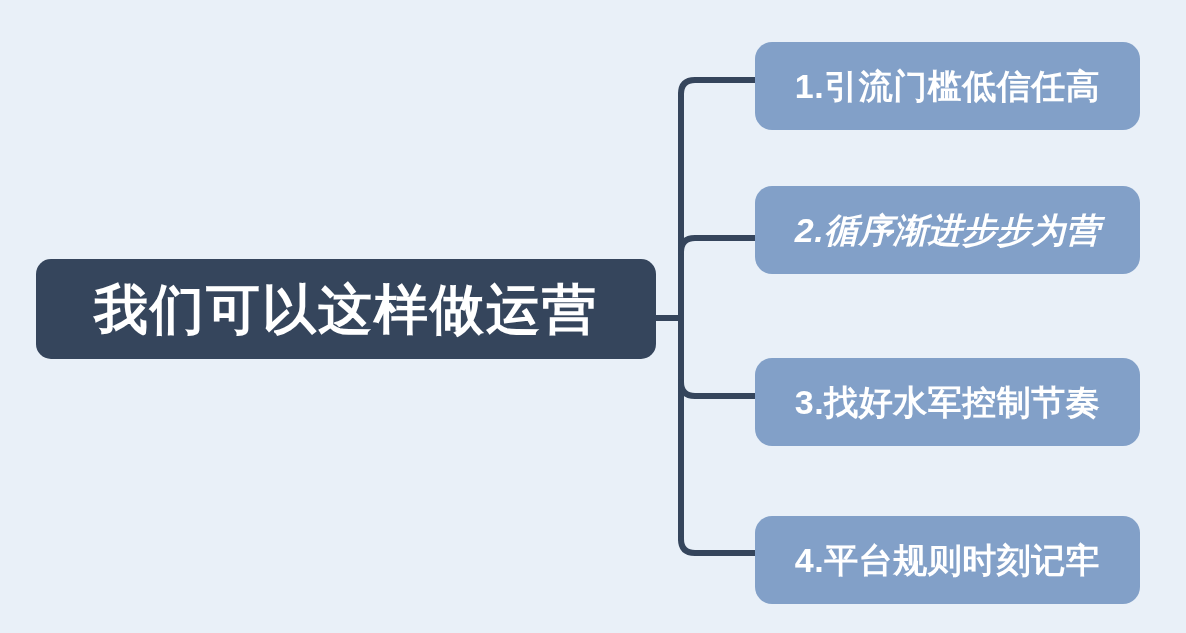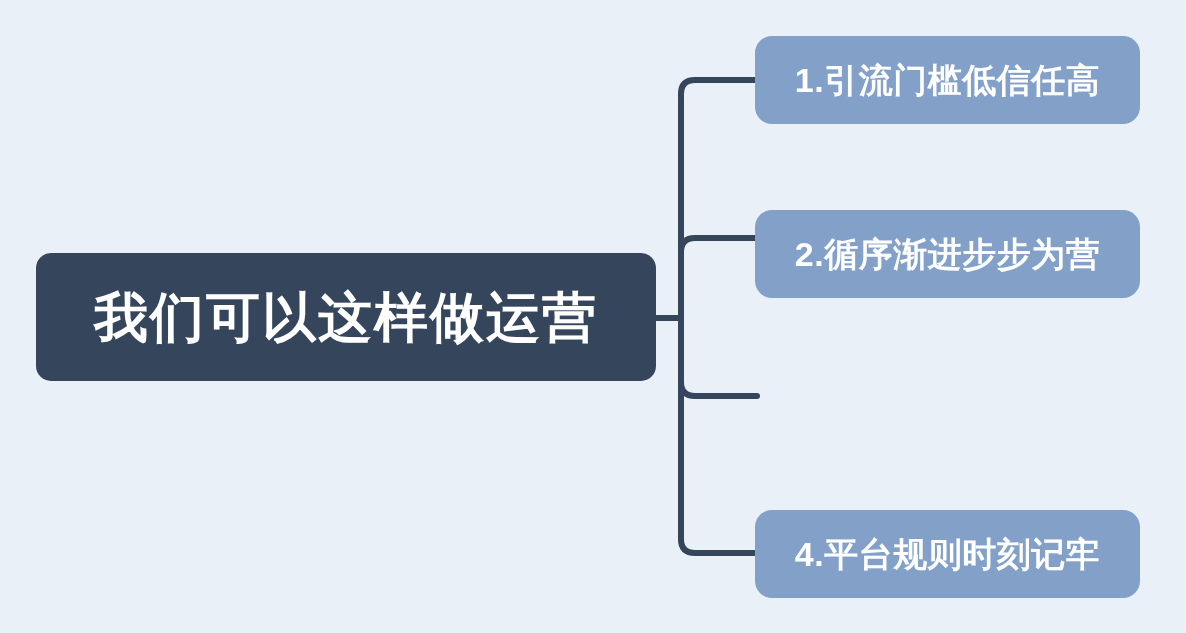--- a/index.html
+++ b/index.html
@@ -32,42 +32,43 @@
     position: absolute;
     box-sizing: border-box;
     display: flex;
     align-items: center;
     justify-content: center;
     color: #ffffff;
     font-weight: bold;
     letter-spacing: 0px;
     white-space: nowrap;
     user-select: none;
+    margin-top: 6px;
   }
   .root-node {
     left: 36px;
     top: 253px;
     width: 620px;
-    height: 128px;
+    height: 100px;
     background: #35455c;
     border-radius: 15px;
     font-size: 54px;
     letter-spacing: 2px;
   }
   .branch-node {
     left: 755px;
     width: 385px;
     height: 88px;
     background: #82a0c8;
     border-radius: 17px;
     font-size: 34px;
     letter-spacing: 0.5px;
   }
   .branch-1 { top: 36px; }
-  .branch-2 { top: 210px; }
+  .branch-2 { top: 180px; font-style: italic; }
   .branch-3 { top: 352px; }
   .branch-4 { top: 510px; text-align: right; }
   .node-label {
     display: block;
     line-height: 1;
   }
 </style>
 </head>
 <body>
 
@@ -95,18 +96,21 @@
   </div>
 
   <div class="node branch-node branch-1">
     <span class="node-label">1.引流门槛低信任高</span>
   </div>
 
   <div class="node branch-node branch-2">
     <span class="node-label">2.循序渐进步步为营</span>
   </div>
 
+  <div class="node branch-node branch-3">
+    <span class="node-label">3.找好水军控制节奏</span>
+  </div>
 
   <div class="node branch-node branch-4">
     <span class="node-label">4.平台规则时刻记牢</span>
   </div>
 
 </div>
 
 </body></html>

